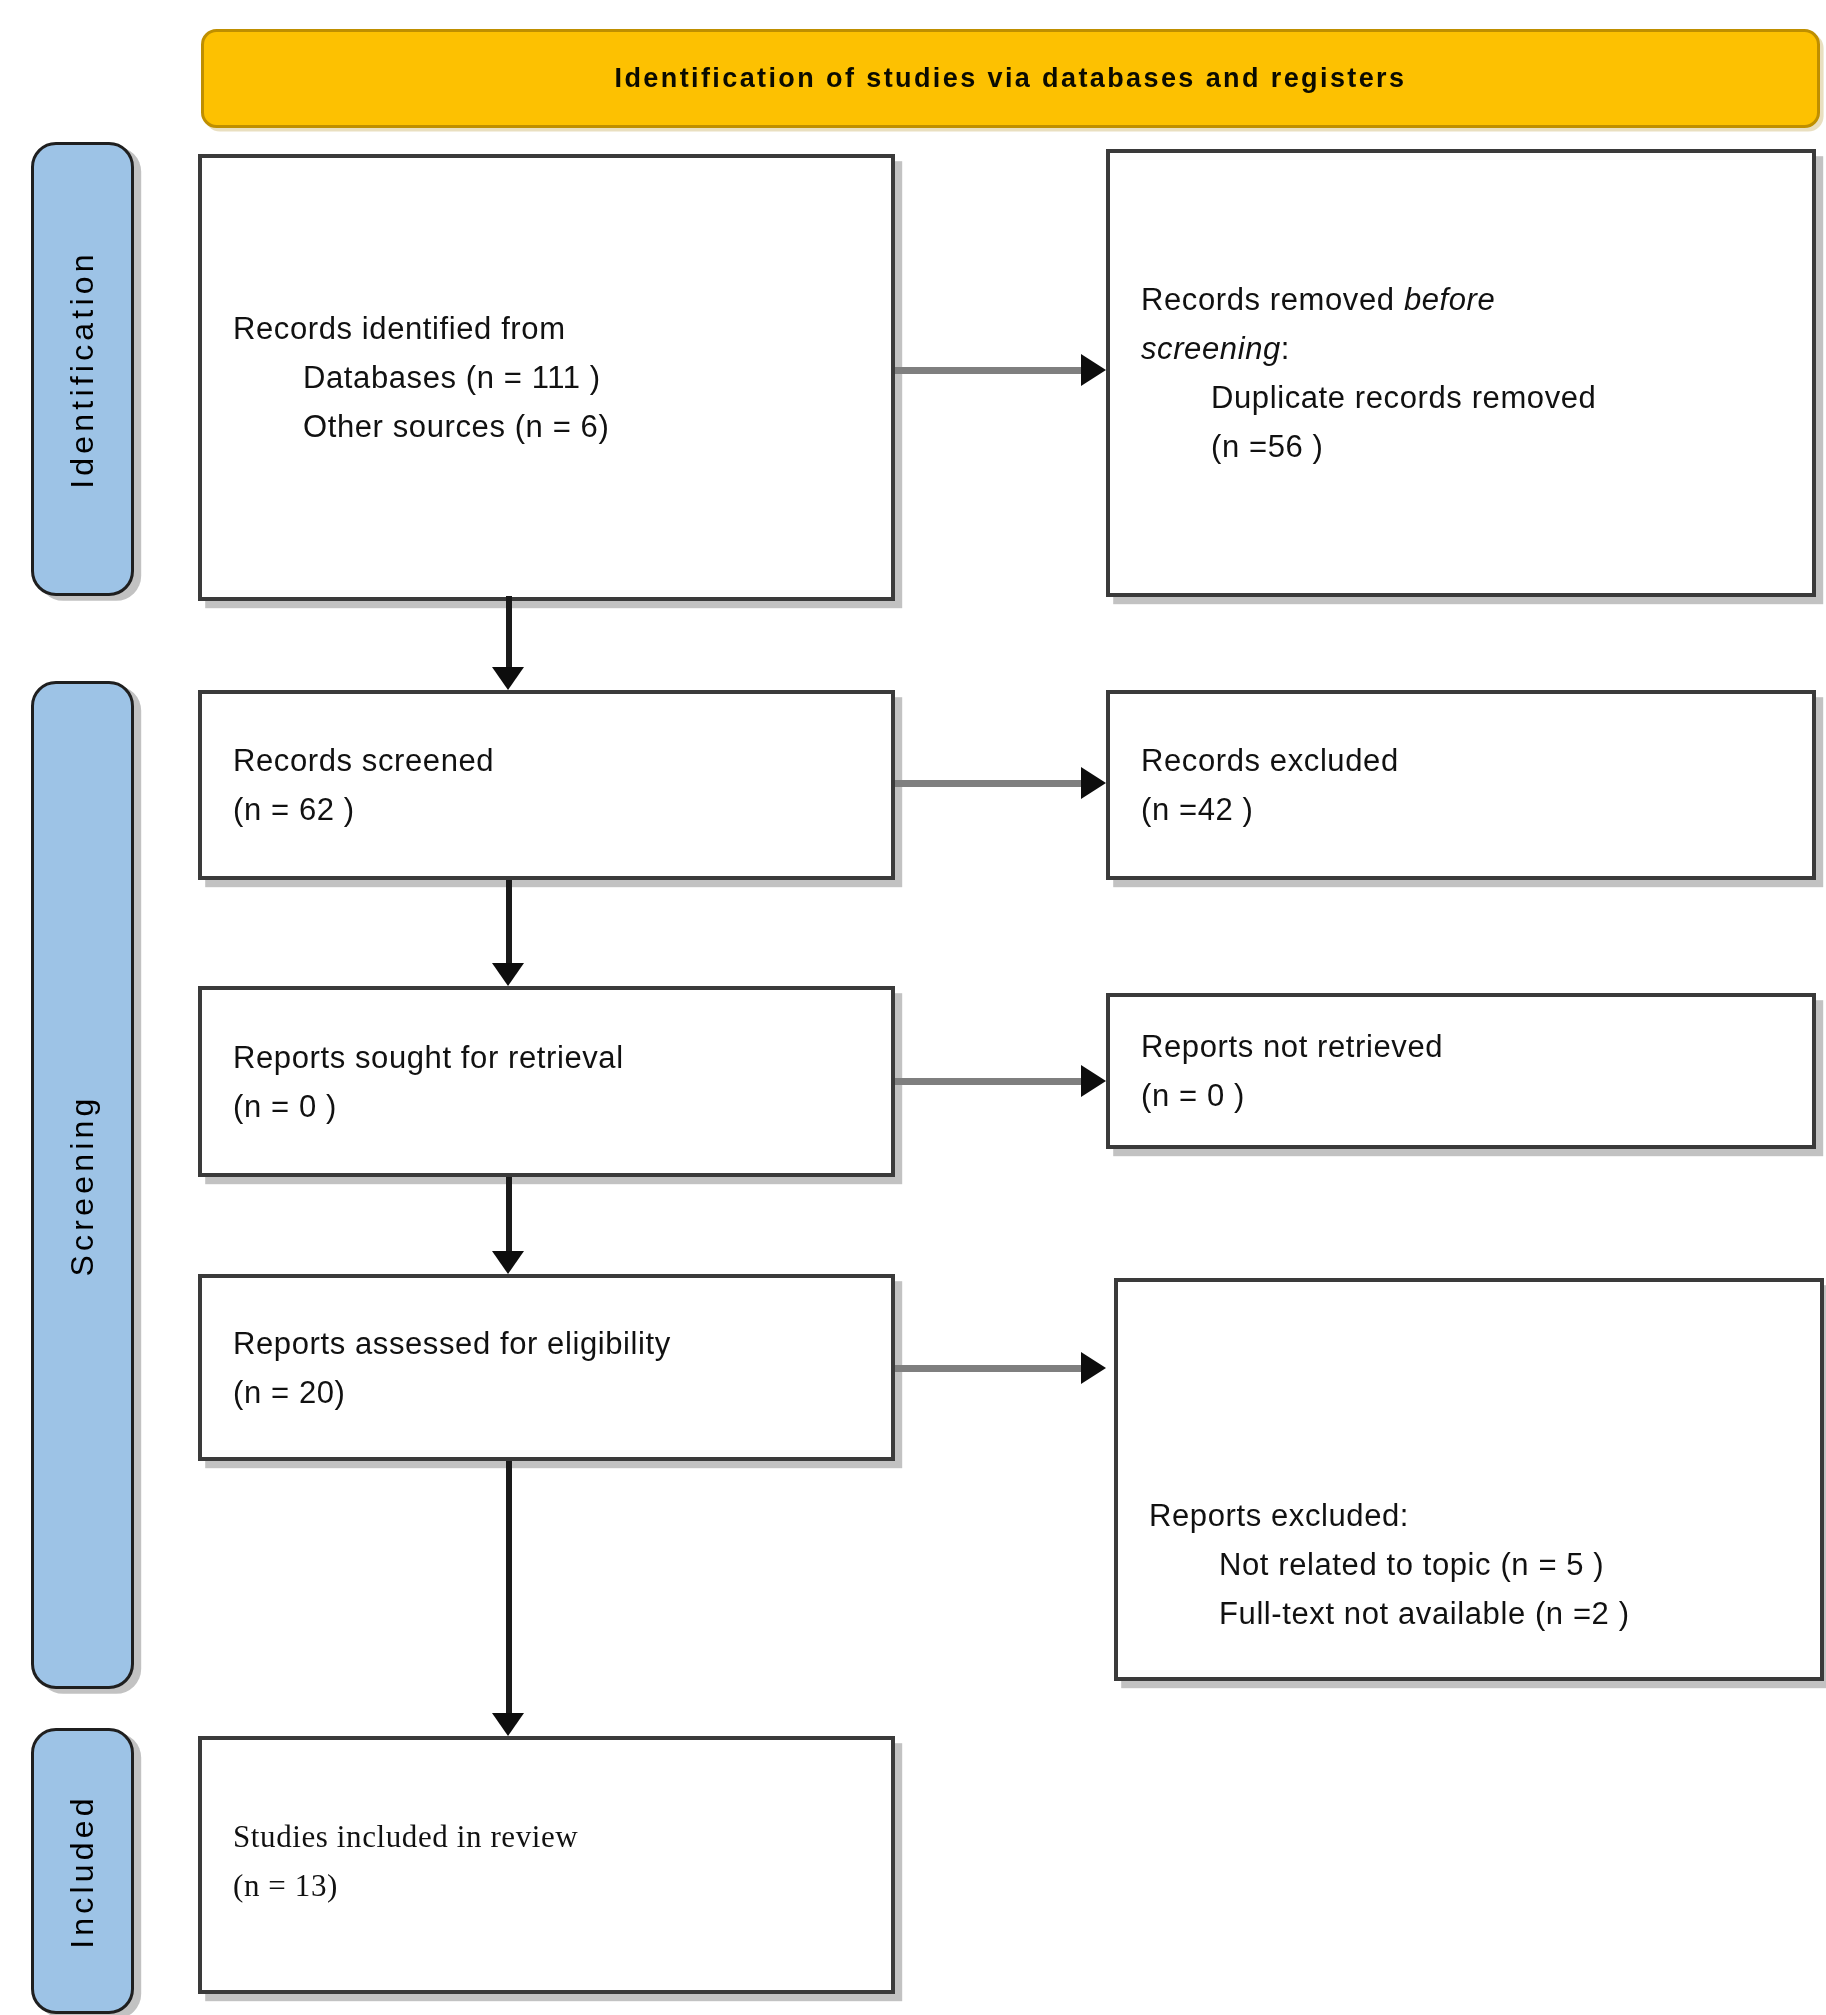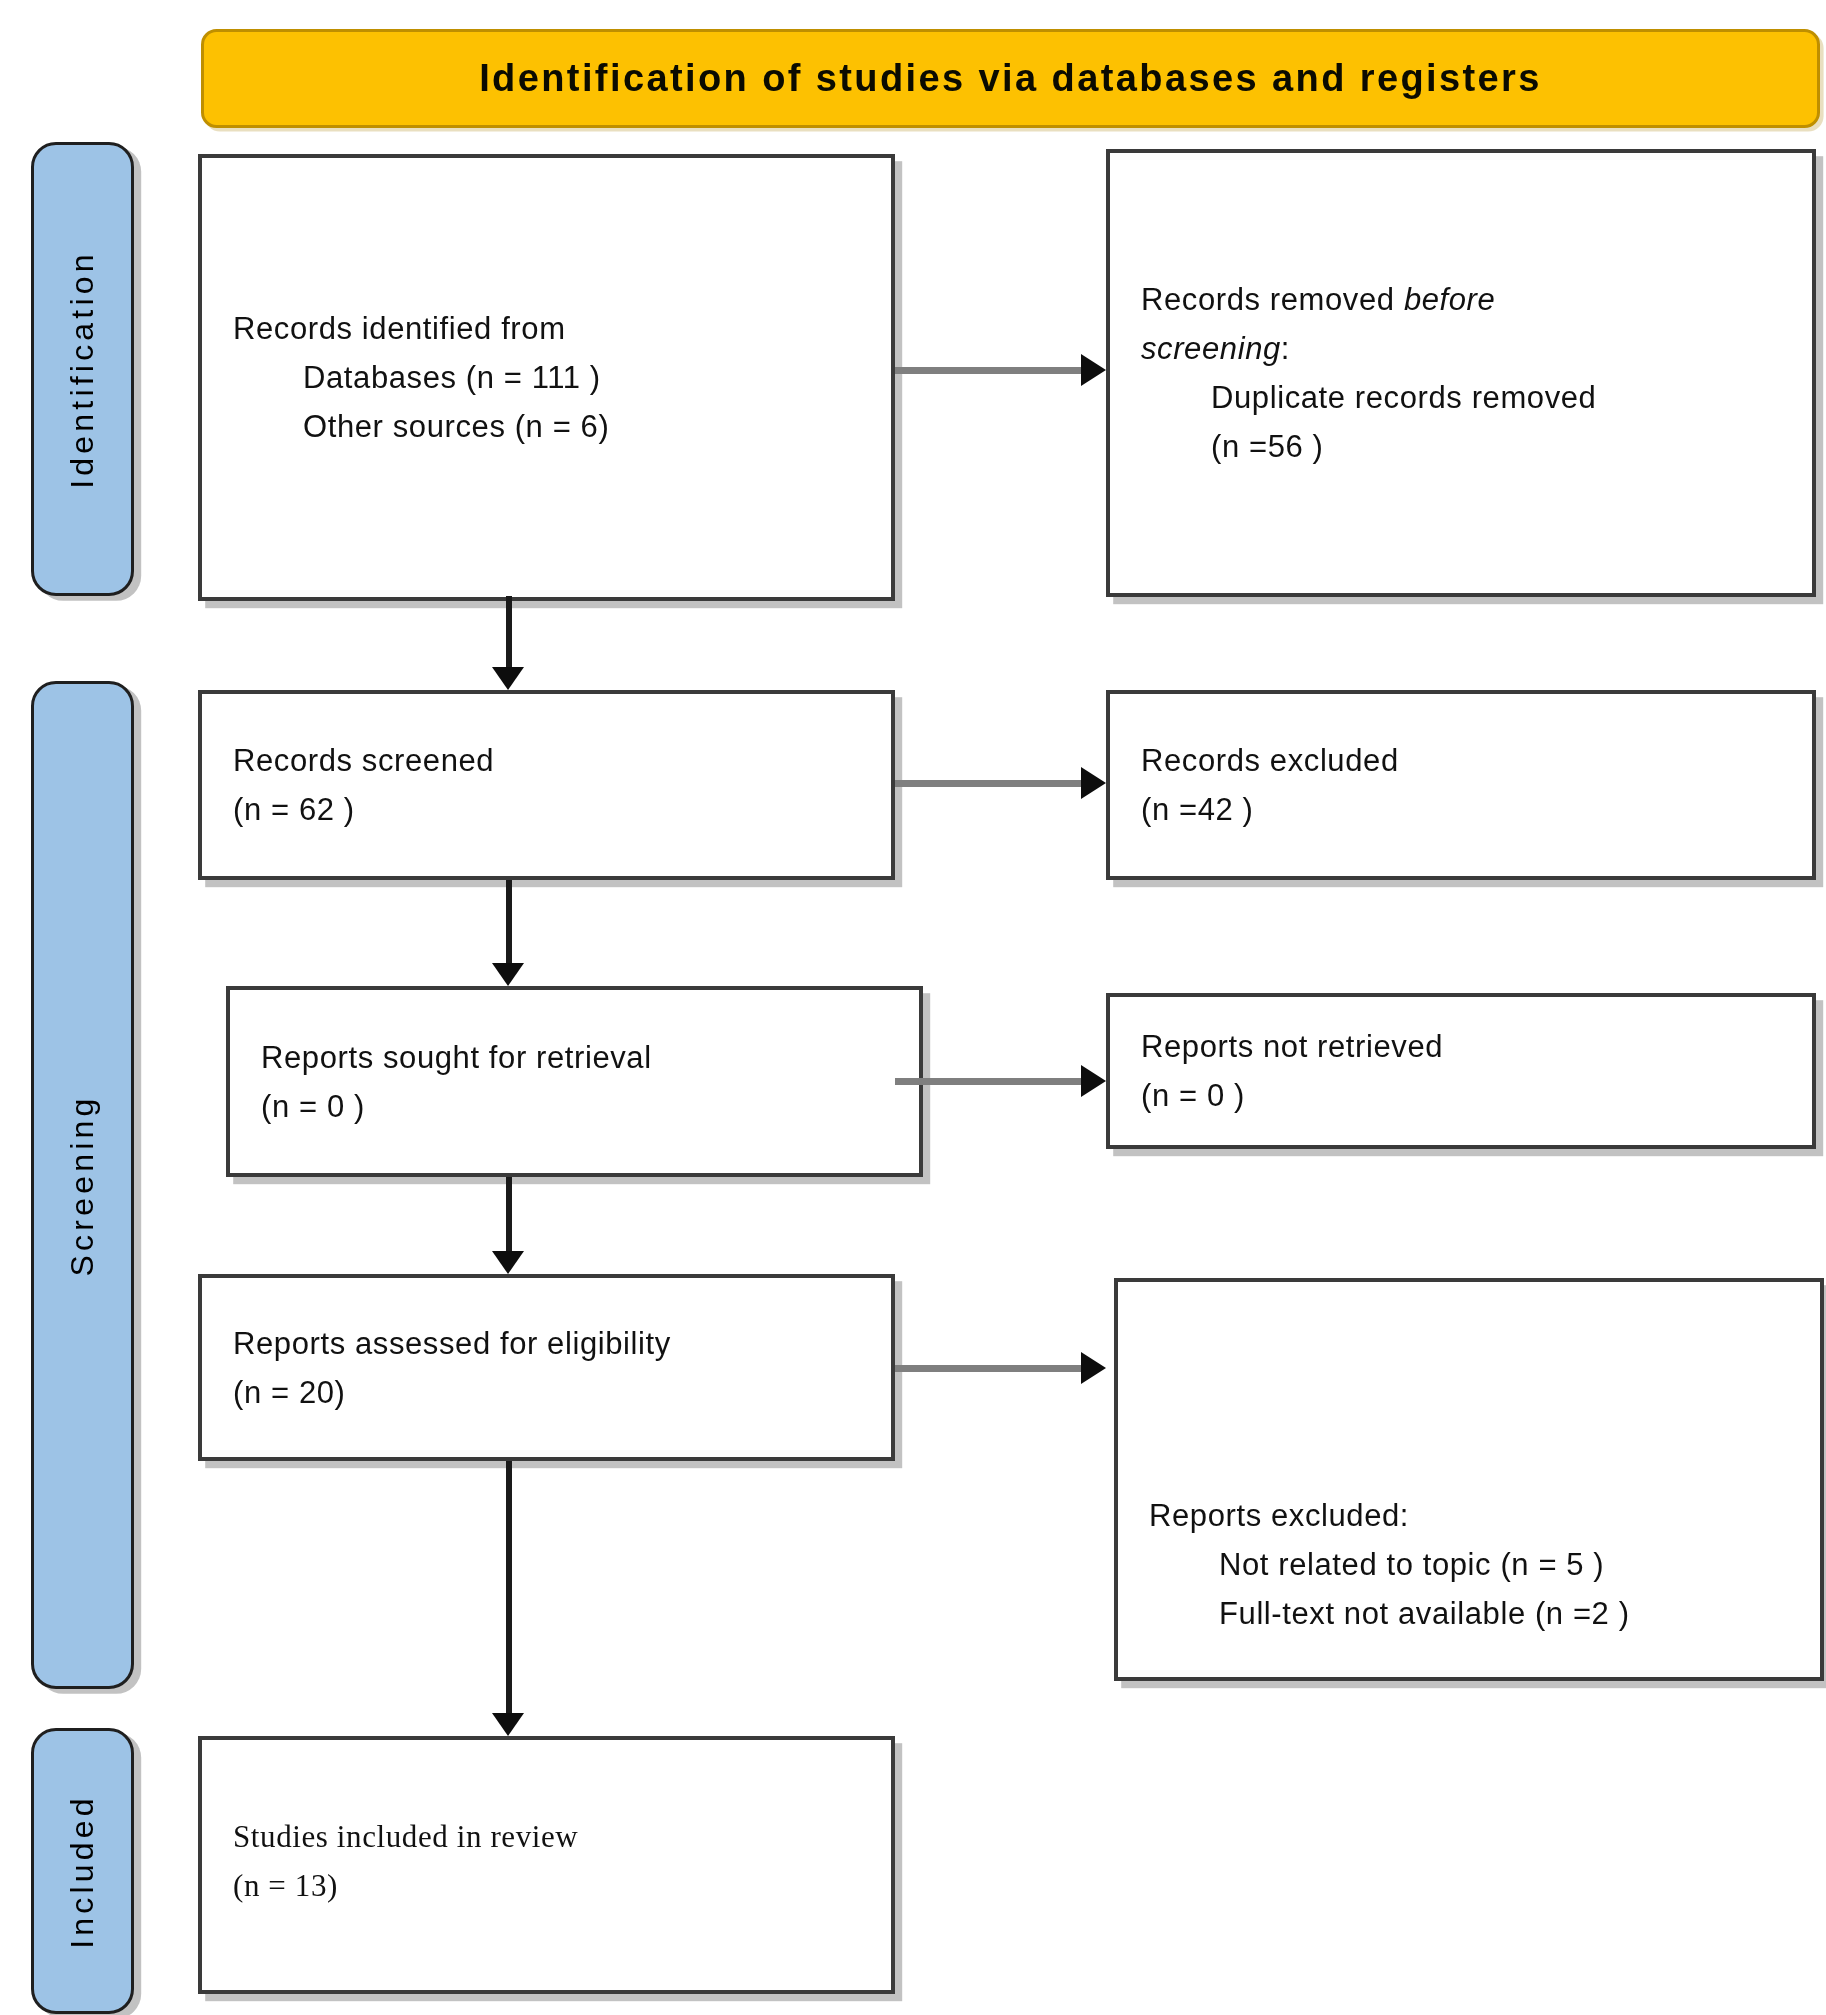--- a/index.html
+++ b/index.html
@@ -27,21 +27,21 @@
   
   .banner{
     position:absolute; left:201px; top:29px; width:1613px; height:93px;
     background:var(--banner-bg);
     border:3.6px solid var(--banner-border);
     border-radius:15.5px;
     box-shadow:3.6px 3.6px 0 #E9DFC0;
     display:flex; align-items:center; justify-content:center;
   }
   .banner .title{
-    font-size:38px; font-weight:bold; letter-spacing:2.4px; color:#0b0b00;
+    font-size:27px; font-weight:bold; letter-spacing:2.4px; color:#0b0b00;
   }
 
   
   .stage{
     position:absolute; left:31px; width:97px;
     background:var(--stage-bg);
     border:3.6px solid var(--stage-border);
     border-radius:25px;
     box-shadow:7.2px 4.8px 0 var(--shadow);
     display:flex; align-items:center; justify-content:center;
@@ -68,21 +68,21 @@
   }
   .box .line{white-space:nowrap;}
   .box .line.indent{padding-left:70px;}
   .box .it{font-style:italic;}
   .col-left{left:198px; width:697px;}
   .col-right{left:1106px; width:710px;}
   .b-records-identified{top:154px; height:447px;}
   .b-records-removed{top:149px; height:448px;}
   .b-records-screened{top:690px; height:190px;}
   .b-records-excluded{top:690px; height:190px;}
-  .b-reports-sought{top:986px; height:191px;margin-left:28px;}
+  .b-reports-sought{top:986px; height:191px;}
   .b-reports-not-retrieved{top:993px; height:156px;}
   .b-reports-assessed{top:1274px; height:187px;}
   .b-reports-excluded{top:1278px; height:403px; justify-content:flex-start; padding-top:209px;margin-left:8px;}
   .b-studies-included{top:1736px; height:258px; justify-content:flex-start; padding-top:72px;font-family:Liberation Serif, serif;}
 
   
   .h-arrow{position:absolute; left:895px; width:211px; height:33px;}
   .h-arrow .shaft{
     position:absolute; left:0; top:50%; margin-top:-3.6px;
     width:188px; height:7.2px; background:var(--arrow-shaft);

